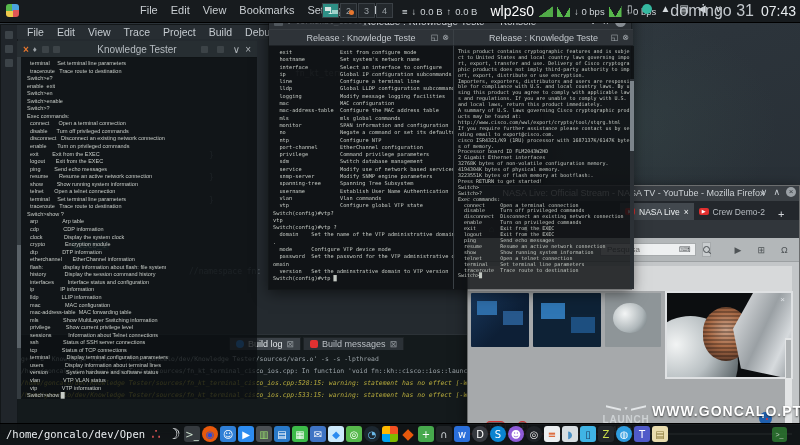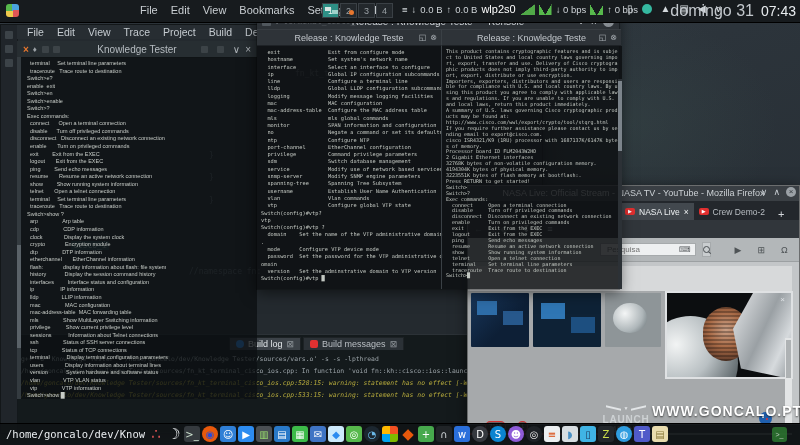--- a/index.html
+++ b/index.html
@@ -21,21 +21,21 @@
   #pager{position:absolute;left:322px;top:3px;display:flex;gap:1px;}
   #pager .cell{width:17px;height:15px;background:#23282c;border:1px solid #3a4045;box-sizing:border-box;
          font-size:9px;color:#9aa1a6;display:flex;align-items:center;justify-content:center;position:relative;}
   #pager .cell.active{background:#2e8f85;color:#eef3f2;}
   #pager .cell.active::after{content:"";position:absolute;left:2px;top:3px;width:6px;height:4px;background:#d7e6e3;box-shadow:7px 3px 0 #9fd1ca;}
   #pager .cell.dot::after{content:"";position:absolute;right:2px;bottom:2px;width:5px;height:5px;border-radius:50%;background:#e8772e;}
   #net{position:absolute;left:402px;top:3px;display:flex;align-items:center;gap:4px;font-size:9.5px;color:#cfd4d8;}
   .hill{width:15px;height:11px;background:linear-gradient(to top left,#57b94c 48%,transparent 50%);opacity:.9;}
   .hill2{width:13px;height:11px;background:linear-gradient(to top right,#57b94c 48%,transparent 50%) left/50% 100% no-repeat,
         linear-gradient(to top left,#57b94c 48%,transparent 50%) right/50% 100% no-repeat;}
-  .iface{position:relative;font-size:11px;color:#fff;}
+  .iface{position:relative;font-size:14px;color:#fff;margin-left:9px;}
   #tray{position:absolute;right:78px;top:3px;display:flex;align-items:center;gap:9px;font-size:10px;color:#d3d8dc;}
   #tray .grn{width:10px;height:10px;border-radius:50%;background:#35b8a0;display:inline-block;}
   #clockbox{position:absolute;right:4px;top:0;height:22px;display:flex;align-items:center;gap:7px;}
   #date{font-size:16px;color:#c3c8cd;}
   #time{font-size:14px;color:#e8ecef;}
   
   #kdev{left:0;top:24px;width:543px;height:410px;background:#242a2f;z-index:10;}
   #kdev .dock{position:absolute;left:0;top:0;width:16px;height:100%;background:#20252a;border-right:1px solid #171b1e;}
   #kdev .dock i{display:block;width:8px;height:8px;margin:6px auto 0;background:#3c4348;border-radius:1px;}
   #kmenu{position:absolute;left:16px;top:0;right:0;height:14px;background:#272d32;display:flex;gap:13px;
@@ -125,21 +125,21 @@
   #ffx .nasa{position:absolute;left:291px;top:121px;width:13px;height:13px;border-radius:50%;background:#1f5fae;}
   #ffx .nasa::after{content:"";position:absolute;left:3px;top:4px;width:2px;height:2px;border-radius:50%;background:#fff;box-shadow:4px 2px 0 #e03131;}
   #ffx .badge{position:absolute;top:130px;height:9px;border:1px solid #d03333;border-radius:5px;background:rgba(40,10,10,.45);
         color:#fff;font-size:6px;line-height:9px;padding:0 3px;}
   #ffx .tstamp{position:absolute;left:125px;top:135px;font-size:6.5px;color:#e8eaec;}
   #ffx .prog{position:absolute;left:0;top:142px;height:2px;width:163px;background:#e03131;}
   #ffx .prog2{position:absolute;left:163px;top:142px;height:2px;right:0;background:#9b9fa2;}
   #ffx .scroll{position:absolute;right:0px;top:76px;width:7px;bottom:0;background:#e3e5e6;}
   #ffx .scroll::after{content:"";position:absolute;left:1px;top:2px;width:5px;height:38px;background:#aeb2b4;}
   
-  #kons{left:256px;top:12px;width:364px;height:278px;z-index:30;background:transparent;}
+  #kons{left:268px;top:12px;width:364px;height:278px;z-index:30;background:transparent;}
   #kons .tbar{position:absolute;left:0;top:0;right:0;height:16px;background:#2c3136;display:flex;align-items:center;
         font-size:10px;color:#ced2d6;border-bottom:1px solid #22272b;}
   #kons .tbar .wic{width:9px;height:9px;background:#50575d;margin:0 4px 0 5px;border-radius:1px;}
   #kons .tbar .pin{color:#9aa0a5;font-size:8px;margin-right:4px;}
   #kons .tbar .gtxt{opacity:.28;font-size:8px;}
   #kons .tbar .t{position:absolute;left:50%;transform:translateX(-50%);white-space:nowrap;}
   #kons .tbar .ctr{margin-left:auto;display:flex;gap:6px;align-items:center;padding-right:5px;font-size:9px;color:#c6cbd0;}
   #kons .closec{width:11px;height:11px;border-radius:50%;background:#878d93;color:#2b2f33;font-size:8px;line-height:11px;text-align:center;}
   #kons .phead{position:absolute;top:16px;height:17px;background:#2e3338;border-top:1px solid #383d42;border-bottom:1px solid #1e2226;
         font-size:9px;color:#c3c8cd;display:flex;align-items:center;box-sizing:border-box;}
@@ -522,21 +522,21 @@
       <span>◀</span>
       <span>∨</span>
     </span>
     <span id="clockbox">
       <span id="date">domingo 31</span>
       <span id="time">07:43</span>
     </span>
   </div>
 
   <div id="tbar">
-    <span class="path mono">/home/goncalo/dev/Know</span>
+    <span class="path mono">/home/goncalo/dev/Open</span>
     <span class="icons">
 
         <span class="tbi plain">
           <i style="color: rgb(224, 85, 85);">∴</i>
         </span>
 
         <span class="tbi plain">
           <i style="color: rgb(238, 242, 244);">☽</i>
         </span>
 

